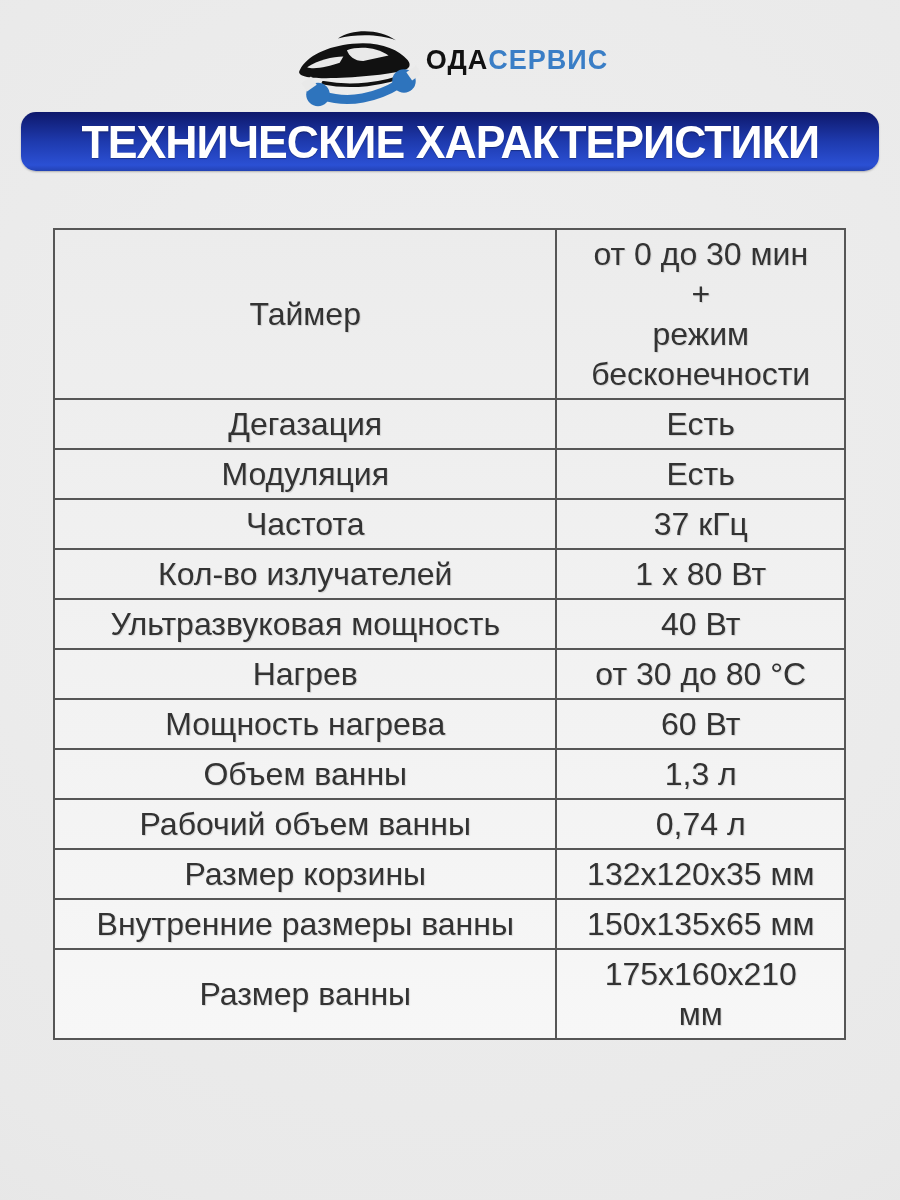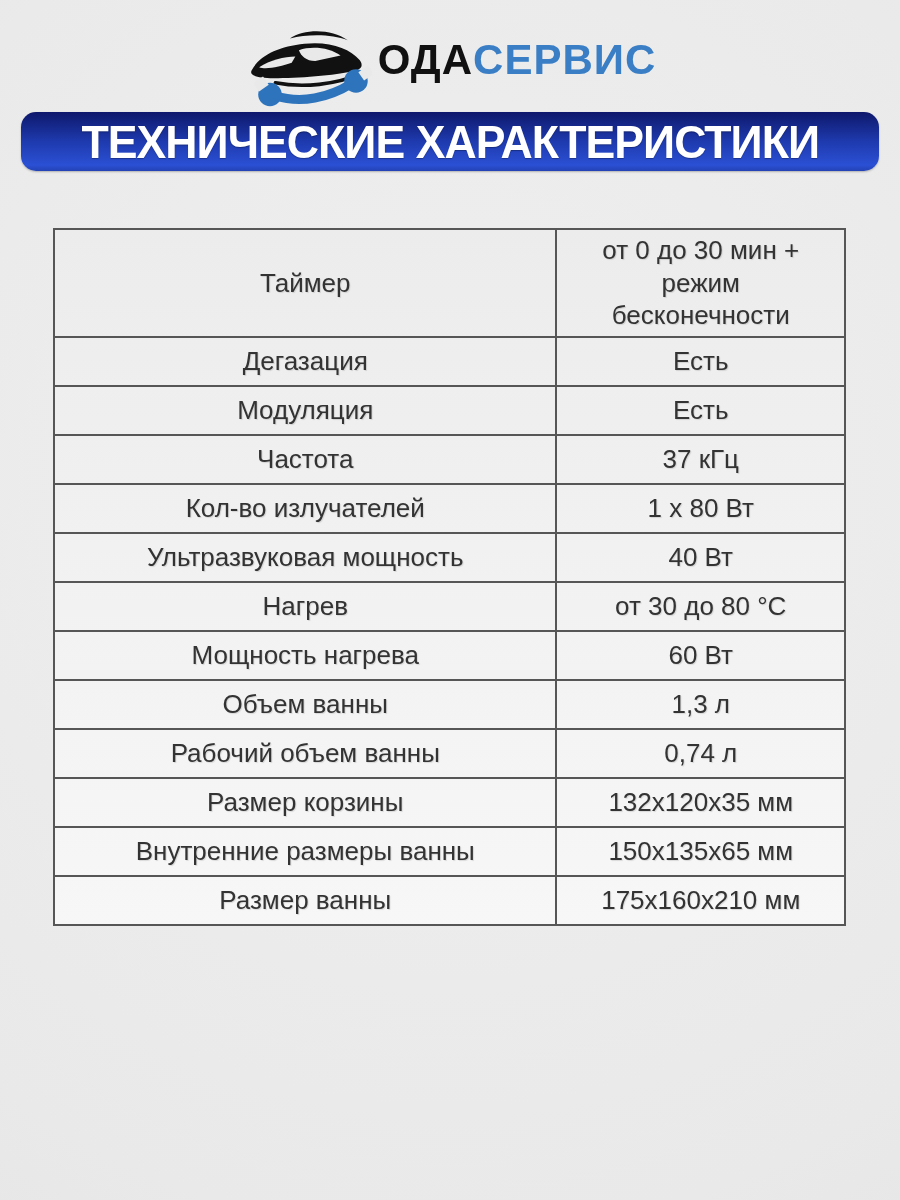--- a/index.html
+++ b/index.html
@@ -24,21 +24,21 @@
     background:radial-gradient(ellipse 120% 90% at 50% 40%, #efefef 0%, var(--page-bg) 70%, #e3e3e3 100%);
     overflow:hidden;
   }
   
   .logo{
     position:absolute;top:20px;left:0;width:900px;height:92px;
     display:flex;align-items:center;justify-content:center;gap:6px;
   }
   .logo-icon{width:128px;height:86px;flex:0 0 auto;}
   .logo-text{
-    font-weight:bold;font-size:42px;letter-spacing:1px;
+    font-weight:bold;font-size:27px;letter-spacing:1px;
     line-height:1;display:flex;align-items:center;
     transform:translateY(-6px);
   }
   .logo-black{color:#111111;}
   .logo-blue{color:var(--brand-blue);}
   
   .banner{
     position:absolute;top:112px;left:21px;width:858px;height:59px;
     border-radius:15px;
     background:linear-gradient(180deg,var(--banner-top) 0%,var(--banner-mid) 50%,var(--banner-bright) 90%,var(--banner-bottom) 100%);
@@ -51,21 +51,21 @@
     text-shadow:0 1px 1px rgba(0,0,0,0.3);
   }
   
   .spec-table{
     position:absolute;top:228px;left:53px;width:793px;
     border-collapse:collapse;table-layout:fixed;
     background:linear-gradient(180deg,var(--cell-bg-top) 0%,var(--cell-bg-bottom) 100%);
   }
   .spec-table td{
     border:2px solid var(--table-border);
-    font-size:26px;color:var(--text-color);
+    font-size:32px;color:var(--text-color);
     text-align:center;vertical-align:middle;
     padding:4px 28px;
     text-shadow:1px 1px 1px rgba(0,0,0,0.12);
     line-height:1.25;
   }
   .spec-table tr{height:49px;}
   .spec-table tr.tall{height:99px;}
   .label-cell{width:472px;}
   .value-cell{width:271px;white-space:pre-line;}
 </style>

